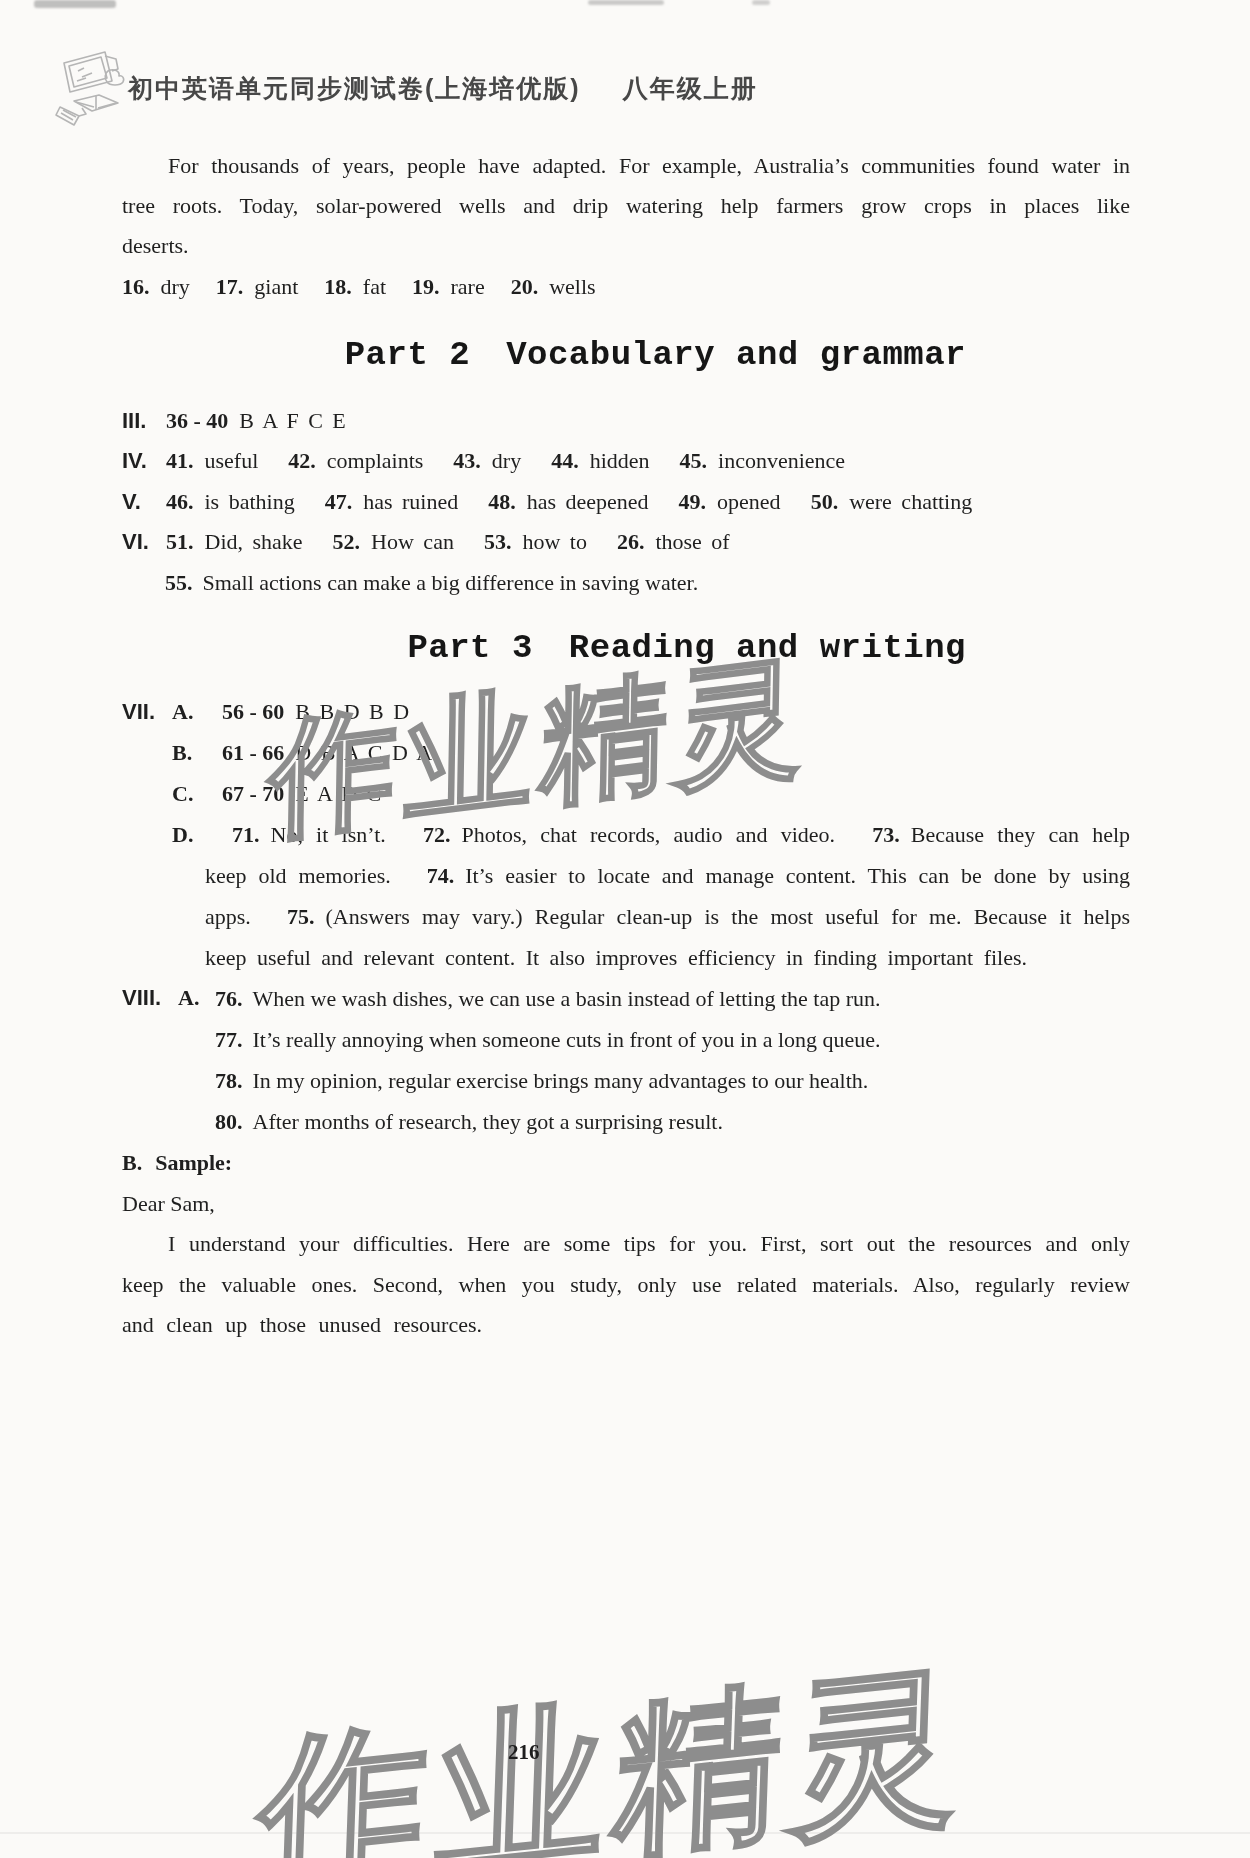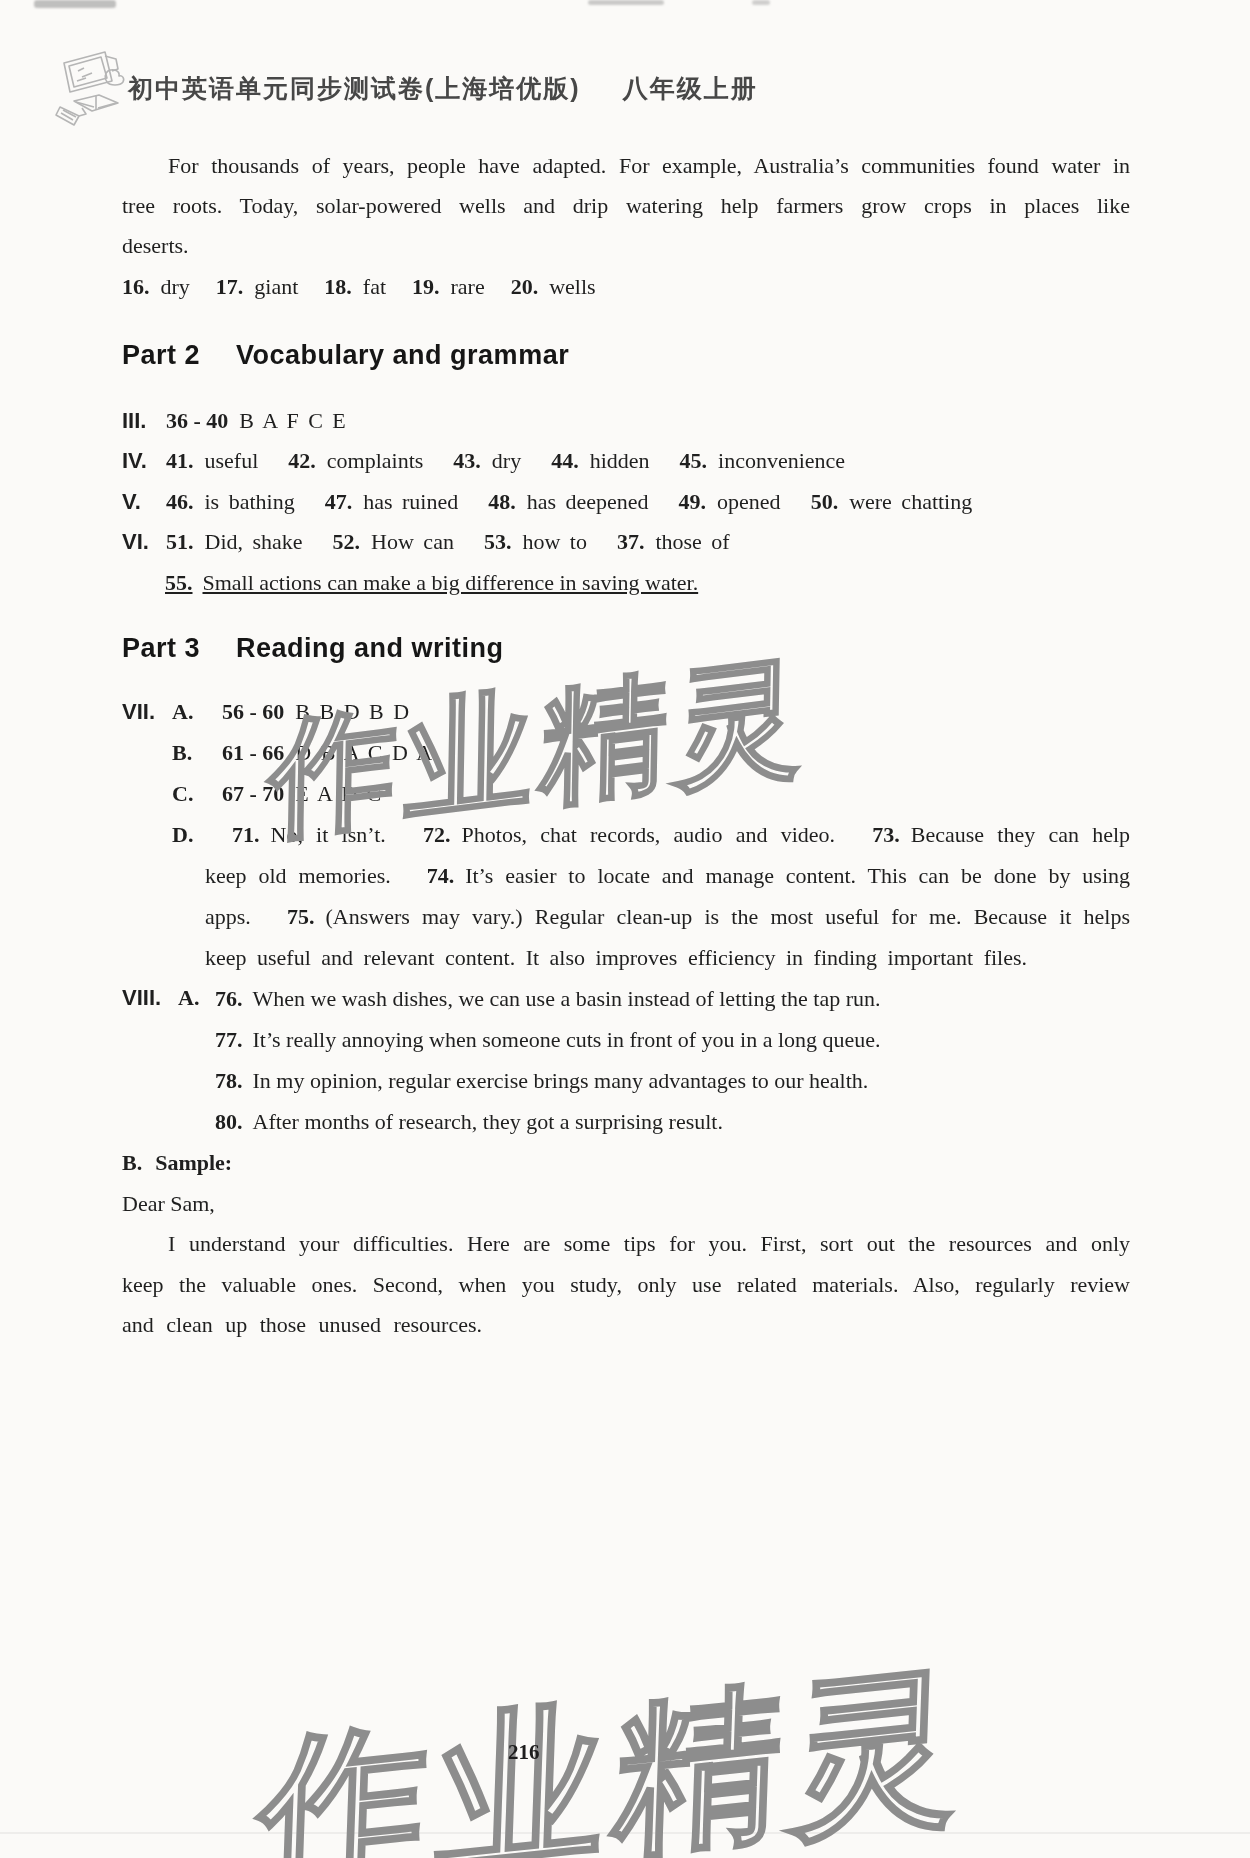--- a/index.html
+++ b/index.html
@@ -42,30 +42,30 @@
   
   .row { line-height:40.5px; white-space:nowrap;text-decoration:underline; }
   .row .roman { width:44px; }
   .pair { display:inline-block; margin-right:30px; }
   .pair .ans { margin-left:11px; word-spacing:4px; }
 
   .answers16 { margin-top:1px; }
   .answers16 .pair { margin-right:26px; }
 
   .part-heading {
-    text-align:left; margin-right:164px;
-    font-family:Liberation Sans, sans-serif; font-weight:bold;
-    font-size:27px; color:#161616; letter-spacing:.5px;
+    text-align:right; margin-right:164px;
+    font-family:Liberation Mono, monospace; font-weight:bold;
+    font-size:34px; color:#161616; letter-spacing:.5px;
     line-height:40px;
   }
   .part-heading .hnum { margin-right:36px; }
   .ph2 { margin-top:27px; margin-bottom:26px; }
   .ph3 { margin-top:25px; margin-bottom:23px; }
 
-  .row55 { margin-left:43px; line-height:40.5px;text-decoration:underline; }
+  .row55 { margin-left:43px; line-height:40.5px; }
   .row55 .txt { margin-left:10px; }
 
   
   .vii-row { display:flex; line-height:41px; }
   .vii-row .roman { width:50px; flex:none; }
   .vii-row .sub { width:50px; flex:none; font-weight:bold; }
   .d-para { position:relative; margin-left:83px; text-indent:27px; line-height:41px; word-spacing:5px; }
   .d-para .dsub { position:absolute; left:-33px; top:0; font-weight:bold; text-indent:0; }
   .dseg .num { margin-right:2px; }
   .dseg .dtxt { margin-left:9px; }
@@ -143,21 +143,21 @@
     <div class="row">
       <span class="roman">III.</span><span><span class="pair"><b class="num">36 - 40</b><span class="ans">B A F C E</span></span></span>
     </div>
     <div class="row">
       <span class="roman">IV.</span><span><span class="pair"><b class="num">41.</b><span class="ans">useful</span></span><span class="pair"><b class="num">42.</b><span class="ans">complaints</span></span><span class="pair"><b class="num">43.</b><span class="ans">dry</span></span><span class="pair"><b class="num">44.</b><span class="ans">hidden</span></span><span class="pair"><b class="num">45.</b><span class="ans">inconvenience</span></span></span>
     </div>
     <div class="row">
       <span class="roman">V.</span><span><span class="pair"><b class="num">46.</b><span class="ans">is bathing</span></span><span class="pair"><b class="num">47.</b><span class="ans">has ruined</span></span><span class="pair"><b class="num">48.</b><span class="ans">has deepened</span></span><span class="pair"><b class="num">49.</b><span class="ans">opened</span></span><span class="pair"><b class="num">50.</b><span class="ans">were chatting</span></span></span>
     </div>
     <div class="row">
-      <span class="roman">VI.</span><span><span class="pair"><b class="num">51.</b><span class="ans">Did, shake</span></span><span class="pair"><b class="num">52.</b><span class="ans">How can</span></span><span class="pair"><b class="num">53.</b><span class="ans">how to</span></span><span class="pair"><b class="num">37.</b><span class="ans">those of</span></span></span>
+      <span class="roman">VI.</span><span><span class="pair"><b class="num">51.</b><span class="ans">Did, shake</span></span><span class="pair"><b class="num">52.</b><span class="ans">How can</span></span><span class="pair"><b class="num">53.</b><span class="ans">how to</span></span><span class="pair"><b class="num">26.</b><span class="ans">those of</span></span></span>
     </div>
     <div class="row55">
       <b class="num">55.</b><span class="txt">Small actions can make a big difference in saving water.</span>
     </div>
 
     <div class="part-heading ph3">
       <span class="hnum">Part 3</span><span>Reading and writing</span>
     </div>
 
     <div class="vii-row">

